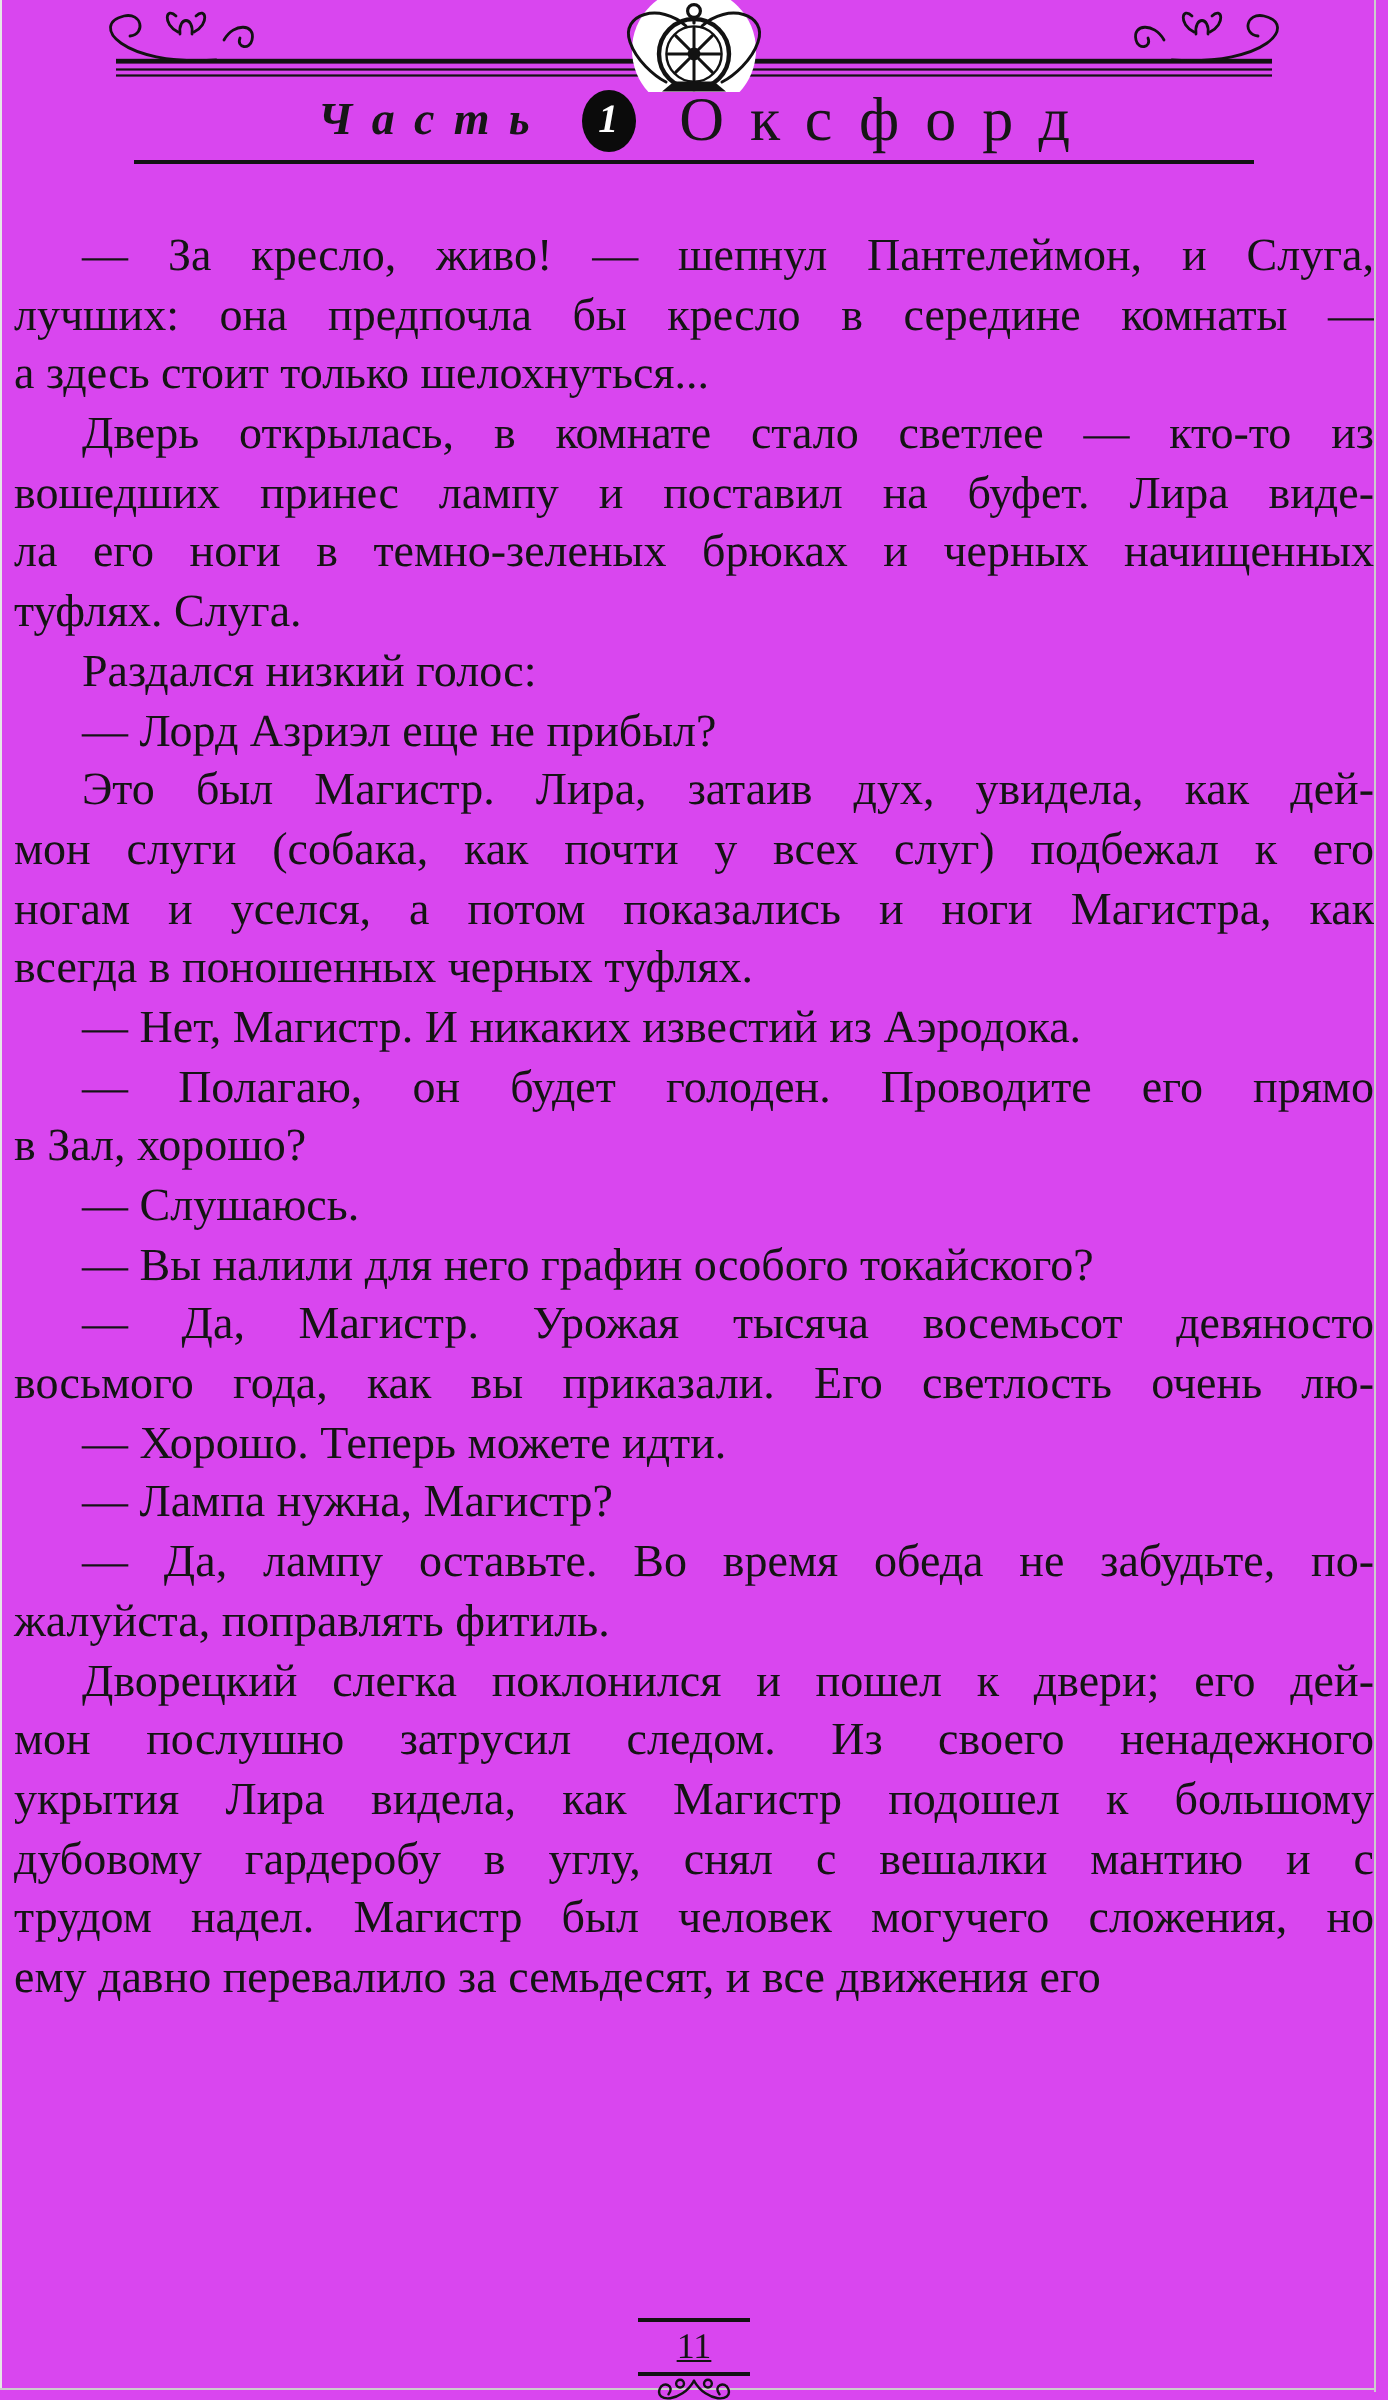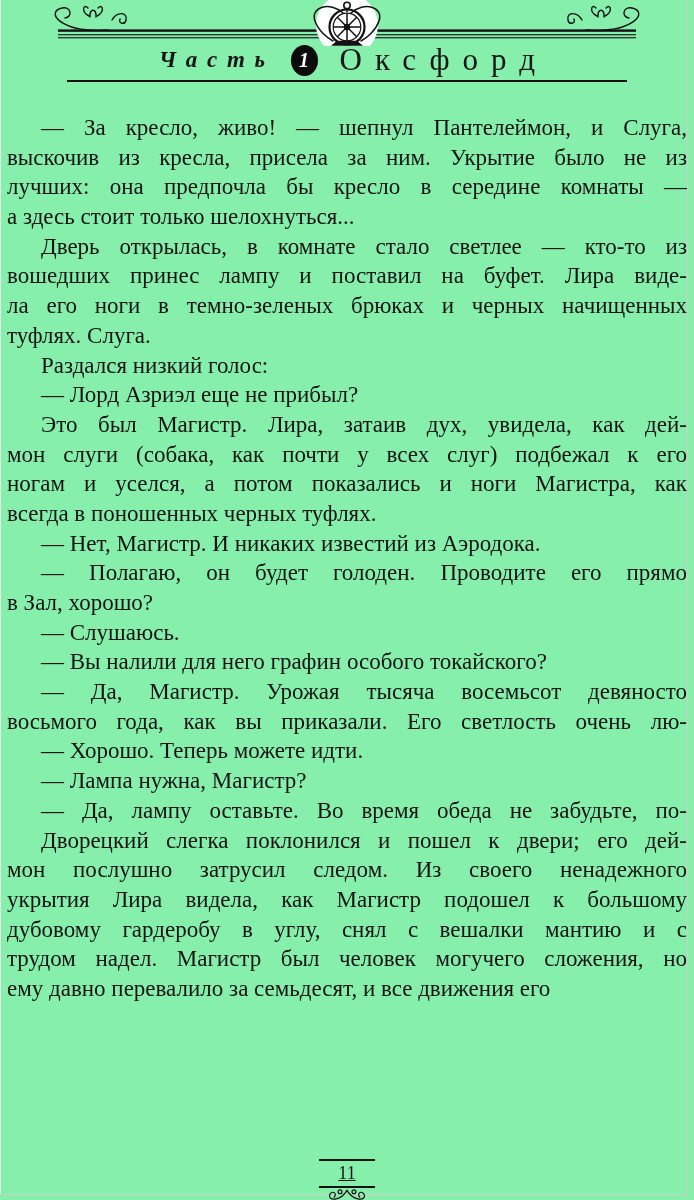--- a/index.html
+++ b/index.html
@@ -1,19 +1,19 @@
 <!DOCTYPE html>
 <html><head>
 <meta charset="utf-8">
 <style>
   html,body{margin:0;padding:0;background:#ffffff;}
   .page{
     position:relative;
     width:694px;height:1200px;
-    background:#86efac;
+    background:#d946ef;
     overflow:hidden;
     font-family:"Liberation Serif","DejaVu Serif",serif;
     color:#161616;
   }
   
   .ornament-top{display:block;width:694px;height:46px;}
   .title-row{
     display:flex;justify-content:center;align-items:center;
     margin-top:-1px;height:30px;
   }
@@ -116,21 +116,20 @@
     <span class="part-label">Часть</span>
     <span class="part-number-badge">
         <span>1</span>
       </span>
     <span class="part-title">Оксфорд</span>
   </div>
   <div class="title-rule"></div>
 
   <div class="body-text">
       <div class="line para-first">— За кресло, живо! — шепнул Пантелеймон, и Слуга,</div>
-      <div class="line">выскочив из кресла, присела за ним. Укрытие было не из</div>
       <div class="line">лучших: она предпочла бы кресло в середине комнаты —</div>
       <div class="line para-last">а здесь стоит только шелохнуться...</div>
       <div class="line para-first">Дверь открылась, в комнате стало светлее — кто-то из</div>
       <div class="line">вошедших принес лампу и поставил на буфет. Лира виде-</div>
       <div class="line">ла его ноги в темно-зеленых брюках и черных начищенных</div>
       <div class="line para-last">туфлях. Слуга.</div>
       <div class="line para-first para-last">Раздался низкий голос:</div>
       <div class="line para-first para-last">— Лорд Азриэл еще не прибыл?</div>
       <div class="line para-first">Это был Магистр. Лира, затаив дух, увидела, как дей-</div>
       <div class="line">мон слуги (собака, как почти у всех слуг) подбежал к его</div>
@@ -139,20 +138,21 @@
       <div class="line para-first para-last">— Нет, Магистр. И никаких известий из Аэродока.</div>
       <div class="line para-first">— Полагаю, он будет голоден. Проводите его прямо</div>
       <div class="line para-last">в Зал, хорошо?</div>
       <div class="line para-first para-last">— Слушаюсь.</div>
       <div class="line para-first para-last">— Вы налили для него графин особого токайского?</div>
       <div class="line para-first">— Да, Магистр. Урожая тысяча восемьсот девяносто</div>
       <div class="line">восьмого года, как вы приказали. Его светлость очень лю-</div>
       <div class="line para-first para-last">— Хорошо. Теперь можете идти.</div>
       <div class="line para-first para-last">— Лампа нужна, Магистр?</div>
       <div class="line para-first">— Да, лампу оставьте. Во время обеда не забудьте, по-</div>
+      <div class="line para-last">жалуйста, поправлять фитиль.</div>
       <div class="line para-first">Дворецкий слегка поклонился и пошел к двери; его дей-</div>
       <div class="line">мон послушно затрусил следом. Из своего ненадежного</div>
       <div class="line">укрытия Лира видела, как Магистр подошел к большому</div>
       <div class="line">дубовому гардеробу в углу, снял с вешалки мантию и с</div>
       <div class="line">трудом надел. Магистр был человек могучего сложения, но</div>
       <div class="line para-last">ему давно перевалило за семьдесят, и все движения его</div>
     </div>
 
   <div class="footer">
     <div class="footer-rule"></div>

